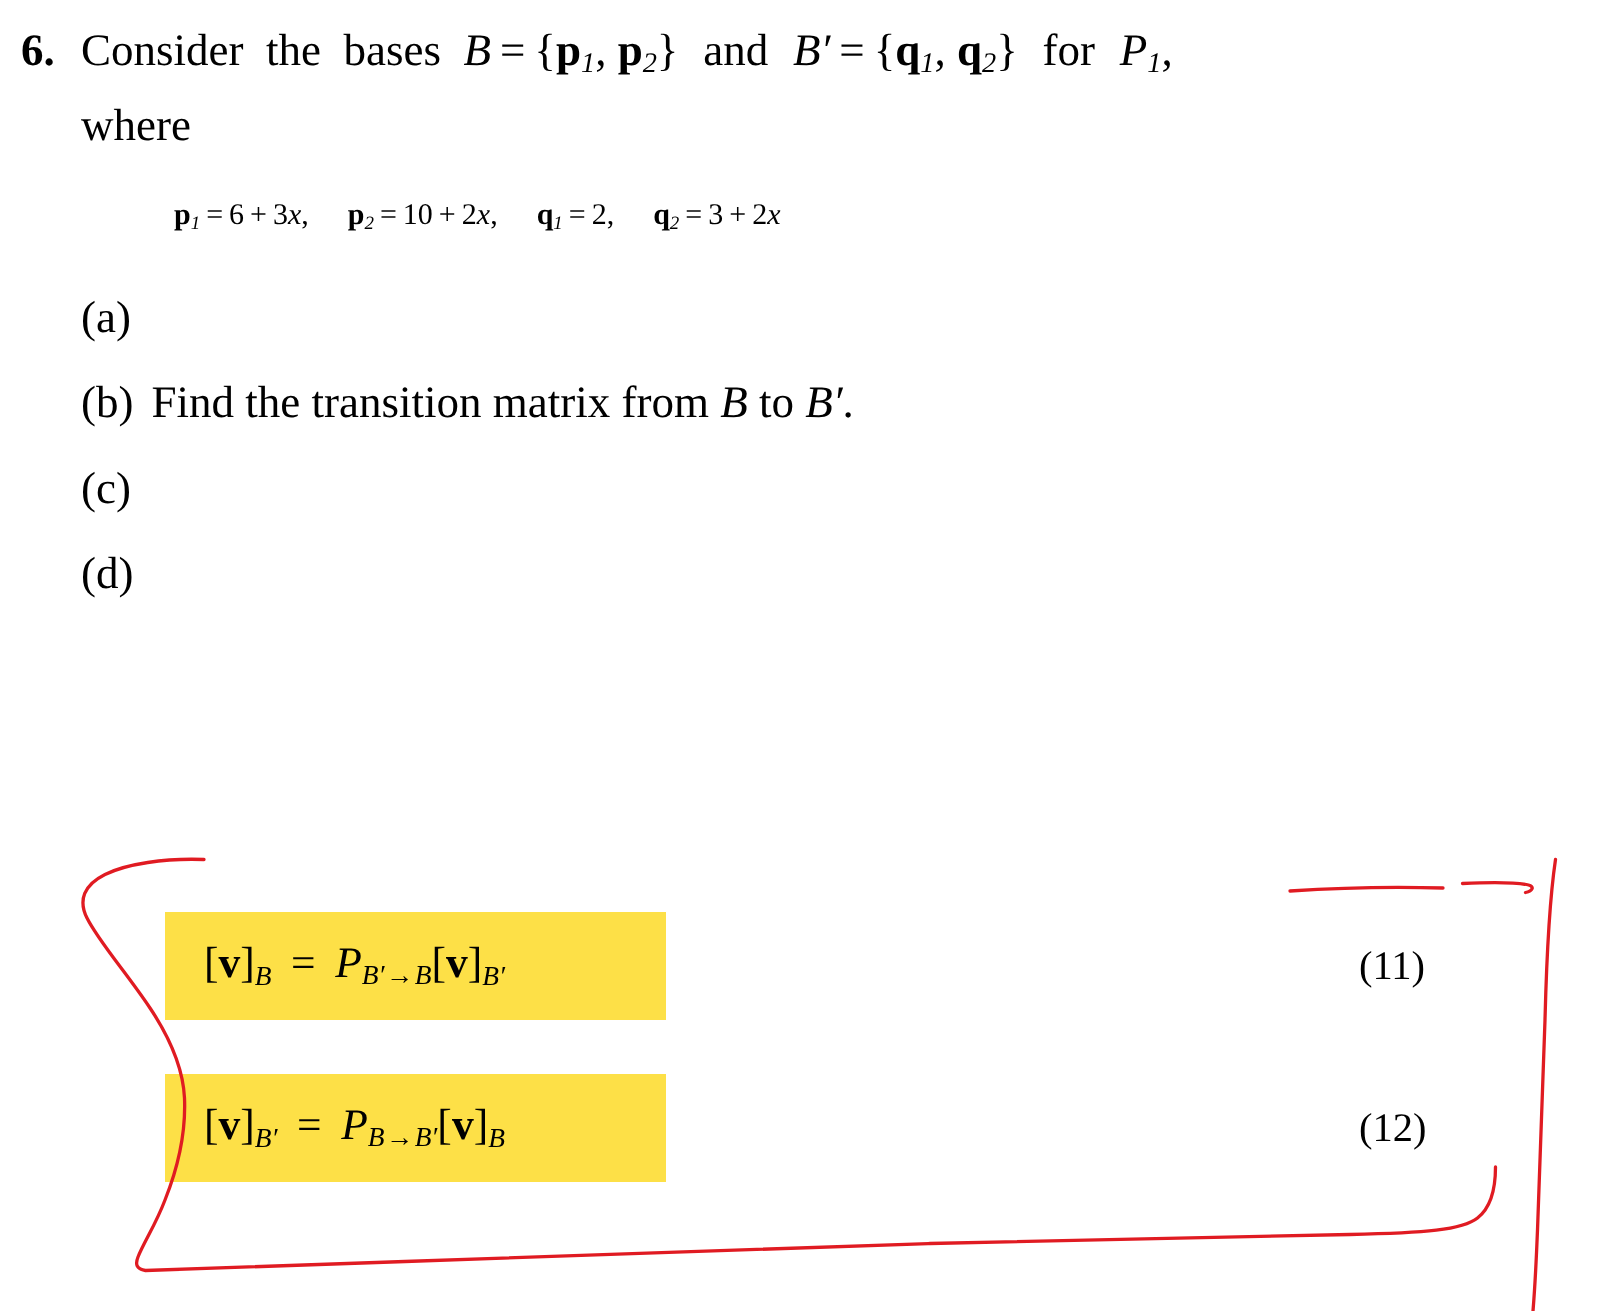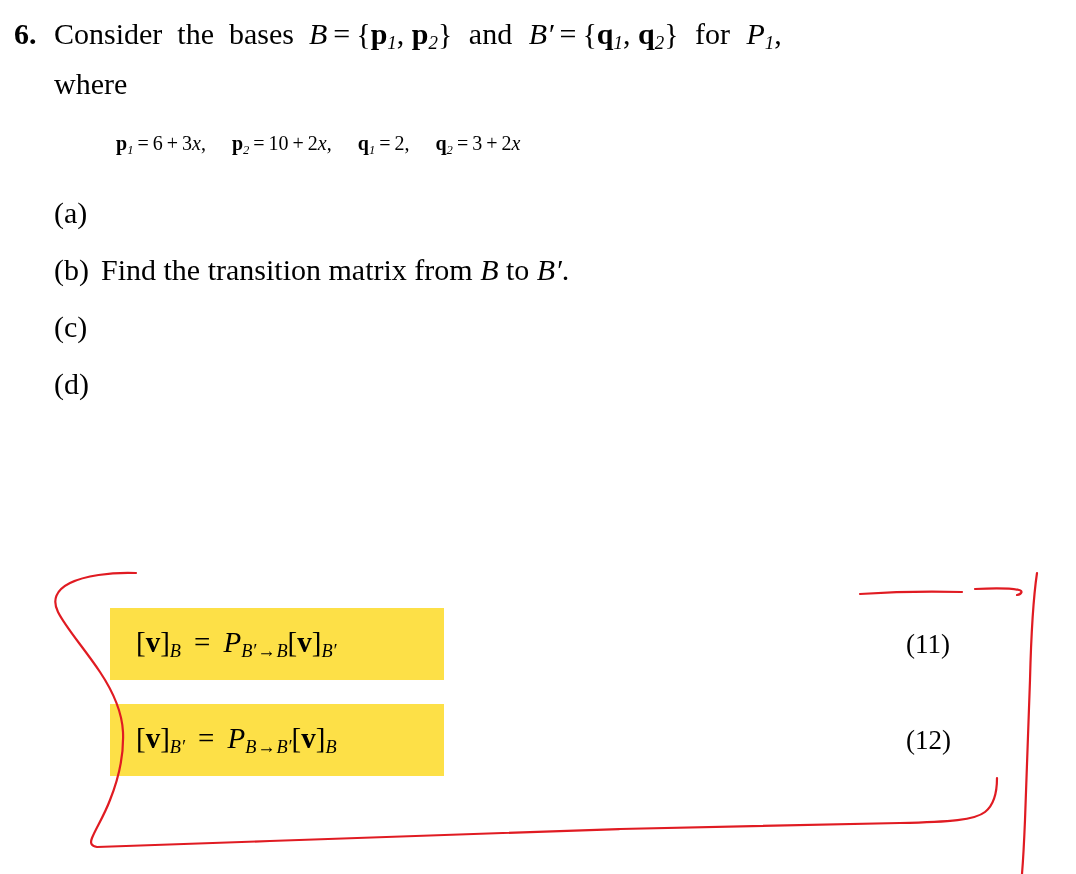--- a/index.html
+++ b/index.html
@@ -91,21 +91,21 @@
     width: 1076px;
     height: 220px;
   }
   .eqrow {
     position: absolute;
     left: 0;
     width: 100%;
     height: 72px;
   }
   .eqrow.r1 { top: 12px; }
-  .eqrow.r2 { top: 108px; }
+  .eqrow.r2 { top: 120px; }
 
   .eqbox {
     position: absolute;
     left: 110px;
     top: 0;
     width: 334px;
     height: 72px;
     background: #fde047;
   }
   .eqbox .eqtext {

